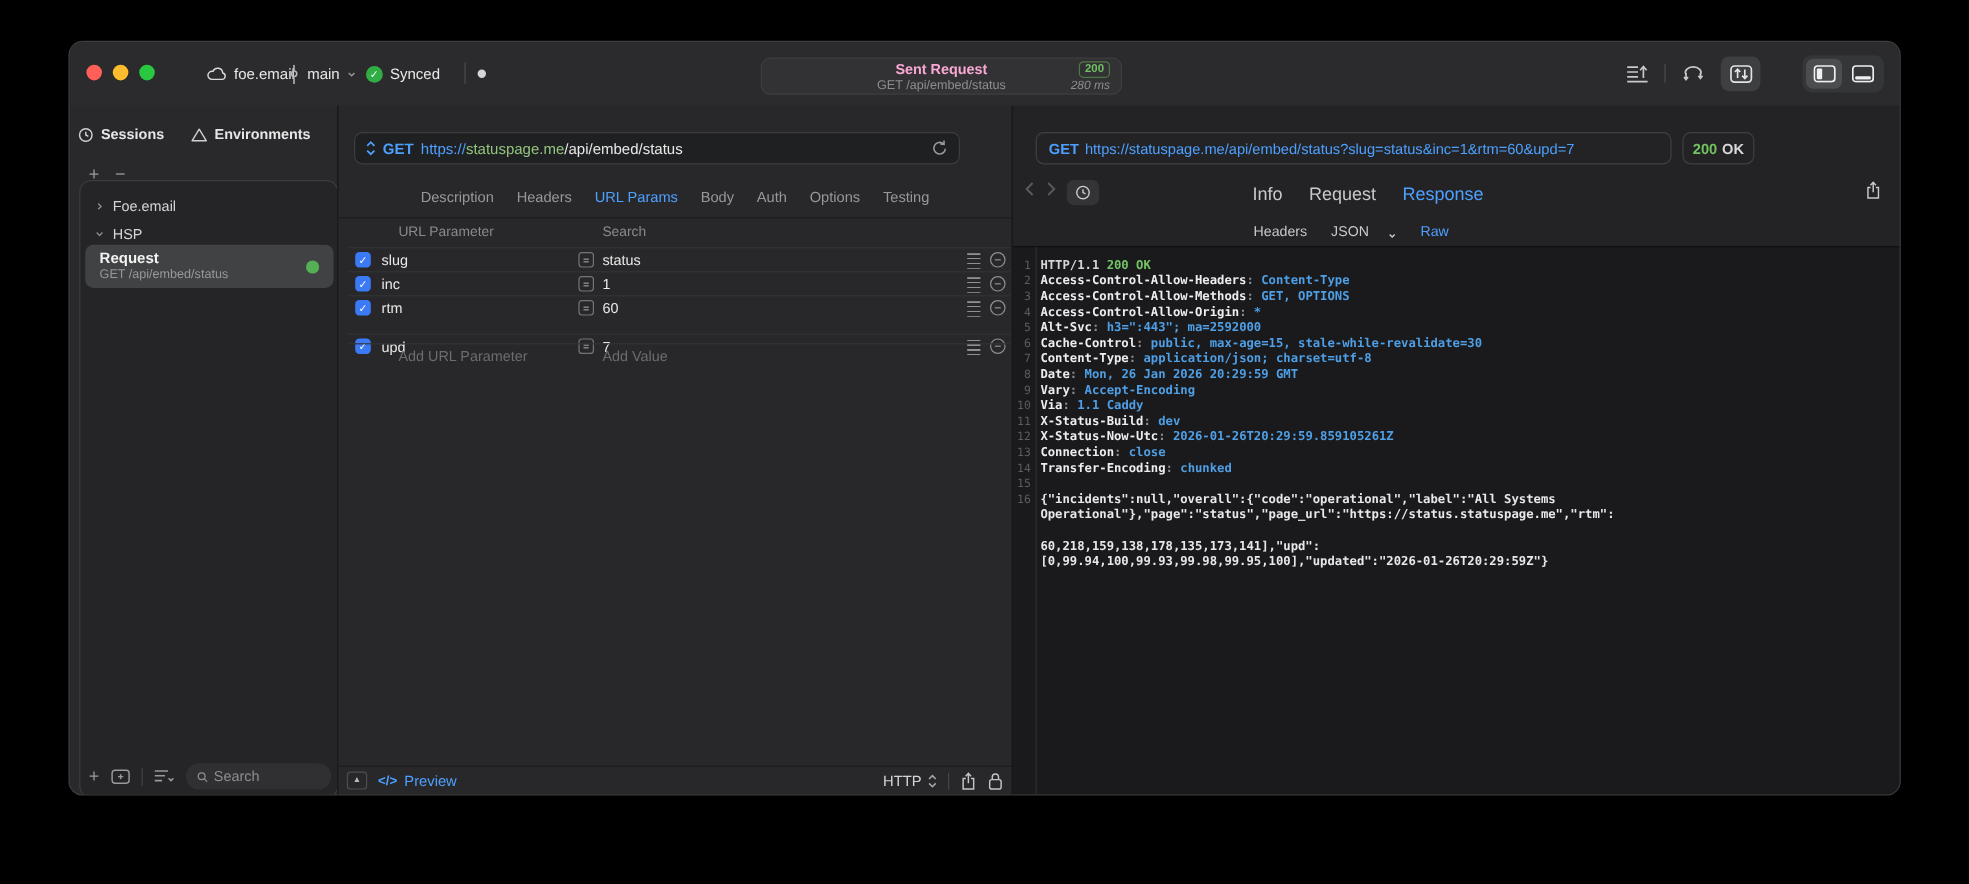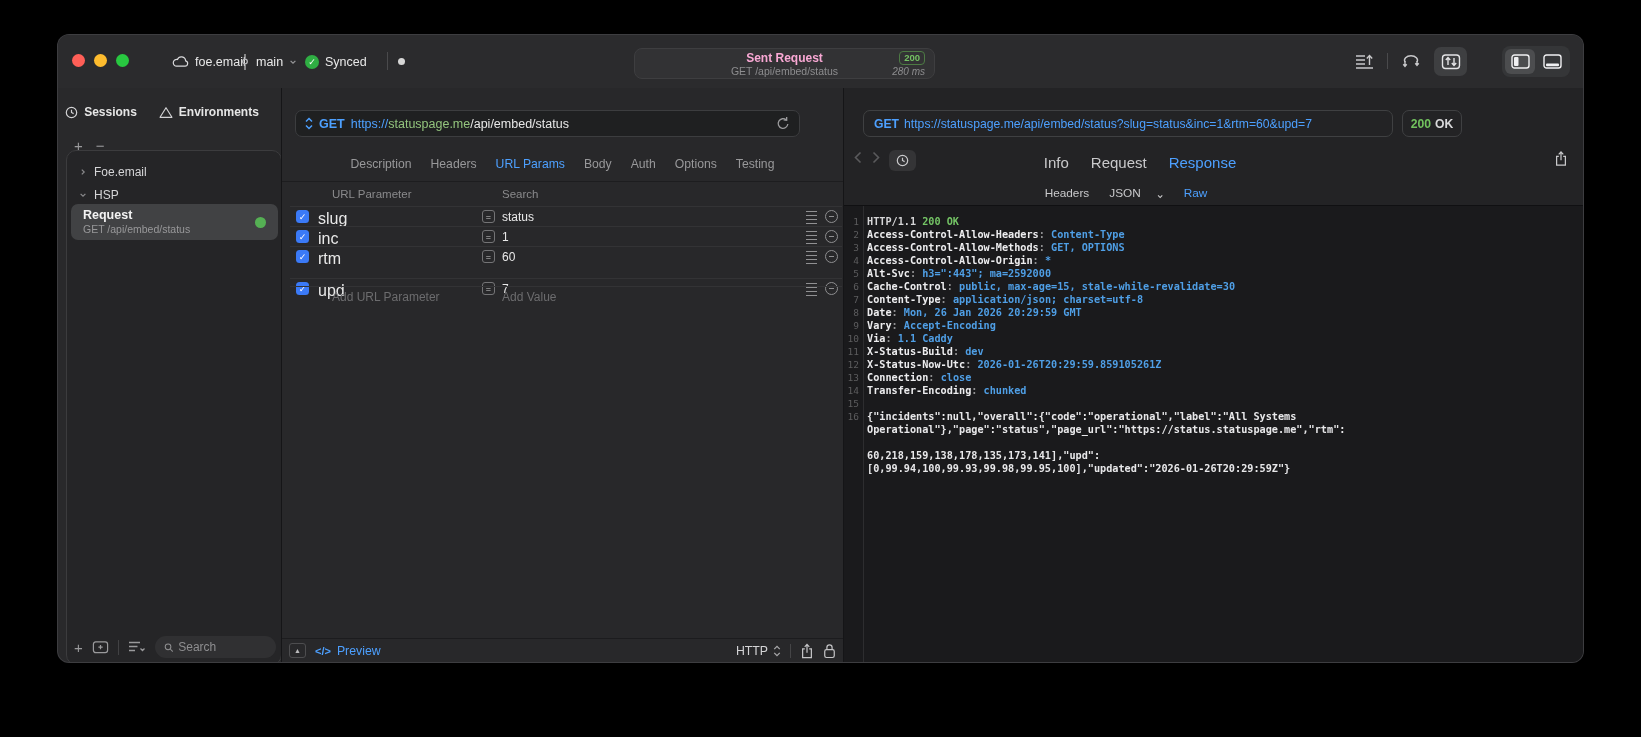--- a/index.html
+++ b/index.html
@@ -73,21 +73,21 @@
   .url-grow { flex:1; }
   .req-tabs { position:absolute; left:0; top:22px; width:100%; top:69px; display:flex; justify-content:center;
               gap:19px; font-size:12.2px; color:#98989a; }
   .req-tabs .active { color:#4da0ff; }
   .hsep { position:absolute; left:0; right:0; height:1px; background:#1d1d1f; }
   .col-head { position:absolute; top:100px; font-size:11.5px; color:#8a8a8c; }
   .prow { position:absolute; left:8px; right:1px; height:20px; border-top:1px solid #333335; }
   .prow .cbx { position:absolute; left:6px; top:3px; width:13px; height:13px; border-radius:3.5px;
                background:#3b7af7; color:#fff; font-size:9px; display:flex; align-items:center; justify-content:center; }
   .prow .cbx::after { content:"✓"; }
-  .prow .pname { position:absolute; left:28px; top:3px; font-size:16px; color:#e9e9e9; }
+  .prow .pname { position:absolute; left:28px; top:3px; font-size:12px; color:#e9e9e9; }
   .eqbox { position:absolute; left:192px; top:3px; width:13px; height:13px; border:1px solid #747476;
            border-radius:3px; color:#c9c9c9; font-size:9px; display:flex; align-items:center; justify-content:center; }
   .prow .pval { position:absolute; left:212px; top:3px; font-size:12px; color:#e9e9e9; }
   .hamlines { position:absolute; left:516px; top:4px; width:11px; height:13px;
               background:repeating-linear-gradient(#909092 0 1.2px, transparent 1.2px 4px); }
   .delcirc { position:absolute; left:535px; top:3px; width:13px; height:13px; border:1.2px solid #8f8f91;
              border-radius:50%; }
   .delcirc::after { content:""; position:absolute; left:2.5px; top:4.6px; width:5.5px; height:1.2px; background:#8f8f91; }
   .addrow { position:absolute; left:8px; right:1px; top:198px; height:20px; border-top:1px solid #333335;
             font-size:12px; color:#6c6c6e; }

